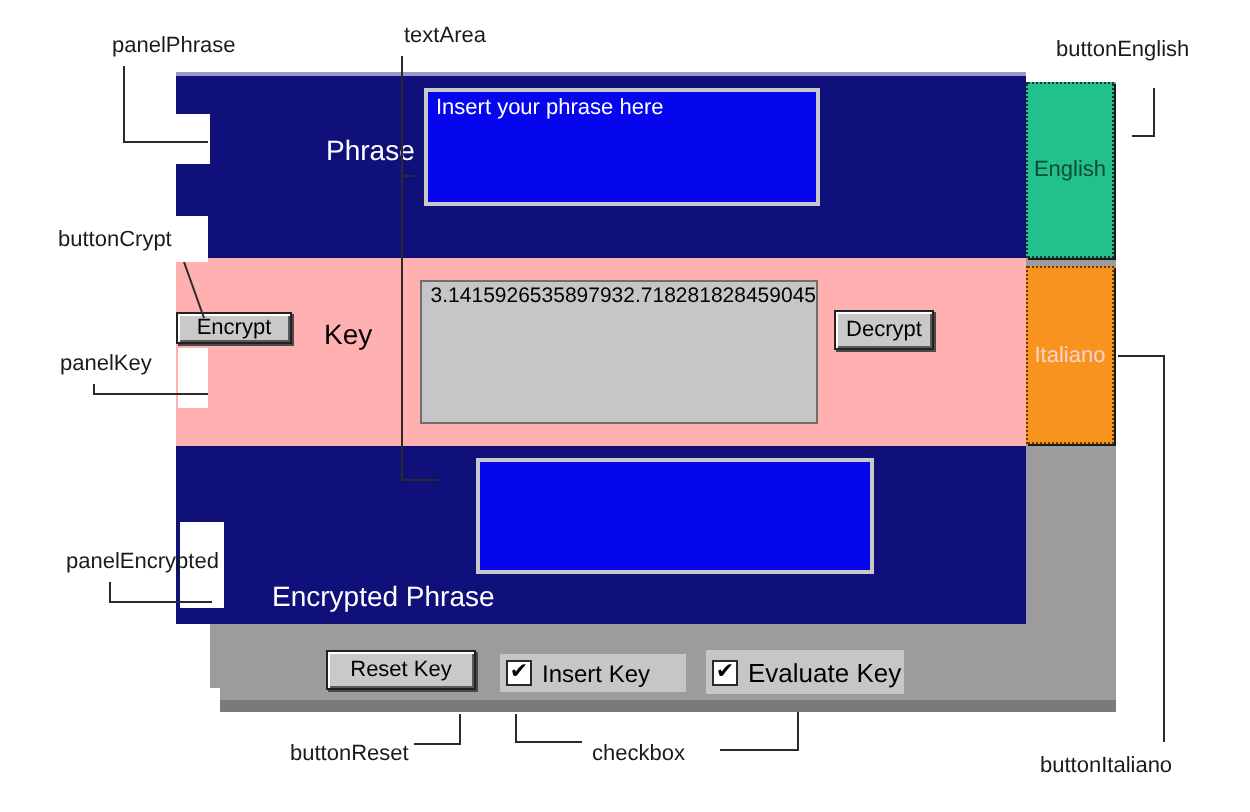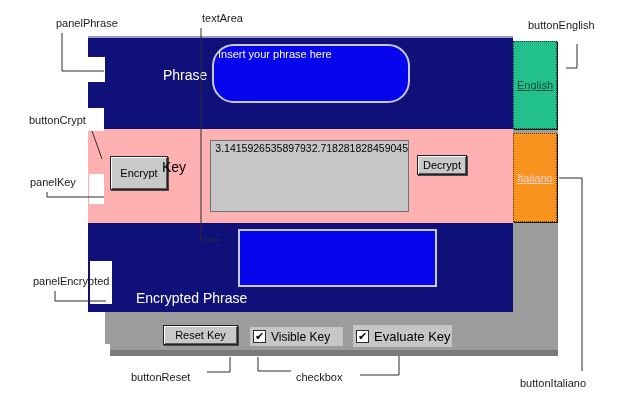--- a/index.html
+++ b/index.html
@@ -17,67 +17,67 @@
   .panel-key      { top:129px; height:94px; background:#FFB0B0; }
   .panel-encrypted{ top:223px; height:89px; background:#10107B; }
 
   .panel-label { position:absolute; font-size:14px; white-space:nowrap; }
   .lbl-phrase    { left:163px; top:67px;  color:#FFFFFF; }
   .lbl-key       { left:162px; top:159px; color:#000000; }
   .lbl-encrypted { left:136px; top:254px; color:#FFFFFF;margin-top:36px; }
 
   .textarea { position:absolute; font-size:11px; }
   .ta-blue  { background:#0505EE; border:2px solid #C9C9C9; color:#FFFFFF; padding:2px 4px; }
-  .ta-phrase    { left:212px; top:44px;  width:198px; height:59px;border-radius:22px; }
+  .ta-phrase    { left:212px; top:44px;  width:198px; height:59px; }
   .ta-key       { left:210px; top:140px; width:199px; height:72px; background:#C6C6C6;
                   border:1px solid #6F6F6F; color:#000; padding:1px 0;
                   font-size:10.5px; line-height:13px; word-break:break-all;text-align:right; }
   .ta-encrypted { left:238px; top:229px; width:199px; height:58px; }
 
   .btn3d {
     position:absolute; background:#C9C9C9; border:1px solid #222;
     box-shadow: inset 1px 1px 0 #FFFFFF, inset -1px -1px 0 #5A5A5A, 1px 1px 0 #4A4A4A;
     font-size:11px; color:#000; display:flex; align-items:center; justify-content:center;
     cursor:default; white-space:nowrap;
   }
-  .btn-encrypt { left:110px;  top:156px; width:58px; height:34px; }
+  .btn-encrypt { left:88px;  top:156px; width:58px; height:16px; }
   .btn-decrypt { left:417px; top:155px; width:50px; height:20px;text-align:center; }
   .btn-reset   { left:163px; top:325px; width:75px; height:20px; }
 
   .chk-group { position:absolute; background:#C6C6C6; display:flex; align-items:center; padding-left:3px; }
   .chk-visible  { left:250px; top:327px; width:93px; height:19px; font-size:12px; }
   .chk-evaluate { left:353px; top:325px; width:99px; height:22px; font-size:13px; }
   .chk-box { width:13px; height:13px; background:#FFFFFF; border:1px solid #2A2A2A;
              display:flex; align-items:center; justify-content:center;
              font-size:11px; line-height:11px; color:#000; margin-right:5px; }
   .chk-label { color:#000; white-space:nowrap; }
 
   .lang-btn { position:absolute; left:513px; width:44px; display:flex; align-items:center;
-              justify-content:center; font-size:11px; cursor:default;text-decoration:underline; }
+              justify-content:center; font-size:11px; cursor:default; }
   .btn-english  { top:41px;  height:88px; background:#22C08C; color:#0B4A36;
                   border:1px dotted #133A2C; box-shadow:1px 1px 0 #1A1A1A; }
   .btn-italiano { top:133px; height:89px; background:#F8931F; color:#FFD2D2;
                   border:1px dotted #6B3A00; box-shadow:1px 1px 0 #1A1A1A; }
 
   
   .notch { position:absolute; background:#FFFFFF; }
   .n1 { left:88px; top:57px;  width:17px; height:25px; }
   .n2 { left:88px; top:108px; width:16px; height:23px; }
   .n3 { left:89px; top:174px; width:15px; height:30px; }
   .n4 { left:90px; top:261px; width:22px; height:43px; }
   .n5 { left:88px; top:344px; width:22px; height:14px; }
 
   .callout { position:absolute; font-size:11px; color:#1A1A1A; white-space:nowrap; }
   .c-panelPhrase    { left:36px;  top:17px;margin-left:20px; }
   .c-textArea       { left:202px; top:12px; }
   .c-buttonEnglish  { left:528px; top:19px; }
   .c-buttonCrypt    { left:29px;  top:114px; }
   .c-panelKey       { left:30px;  top:176px; }
   .c-panelEncrypted { left:33px;  top:275px; }
-  .c-buttonReset    { left:131px; top:371px; }
+  .c-buttonReset    { left:145px; top:371px; }
   .c-checkbox       { left:296px; top:371px; }
   .c-buttonItaliano { left:520px; top:377px; }
 
   .overlay { position:absolute; left:0; top:0; width:625px; height:406px; pointer-events:none; }
   .overlay polyline, .overlay line { fill:none; stroke:#2A2A2A; stroke-width:1; }
 </style>
 </head>
 <body>
 
 <div class="page">
@@ -99,21 +99,21 @@
 
   <div class="panel panel-encrypted"></div>
   <span class="panel-label lbl-encrypted">Encrypted Phrase</span>
   <div class="textarea ta-blue ta-encrypted">
     <span></span>
   </div>
 
   <div class="btn3d btn-reset">Reset Key</div>
   <div class="chk-group chk-visible">
     <span class="chk-box">✔</span>
-    <span class="chk-label">Visible Key</span>
+    <span class="chk-label">Insert Key</span>
   </div>
   <div class="chk-group chk-evaluate">
     <span class="chk-box">✔</span>
     <span class="chk-label">Evaluate Key</span>
   </div>
 
   <div class="lang-btn btn-english">English</div>
   <div class="lang-btn btn-italiano">Italiano</div>
 
   <div class="notch n1"></div>

